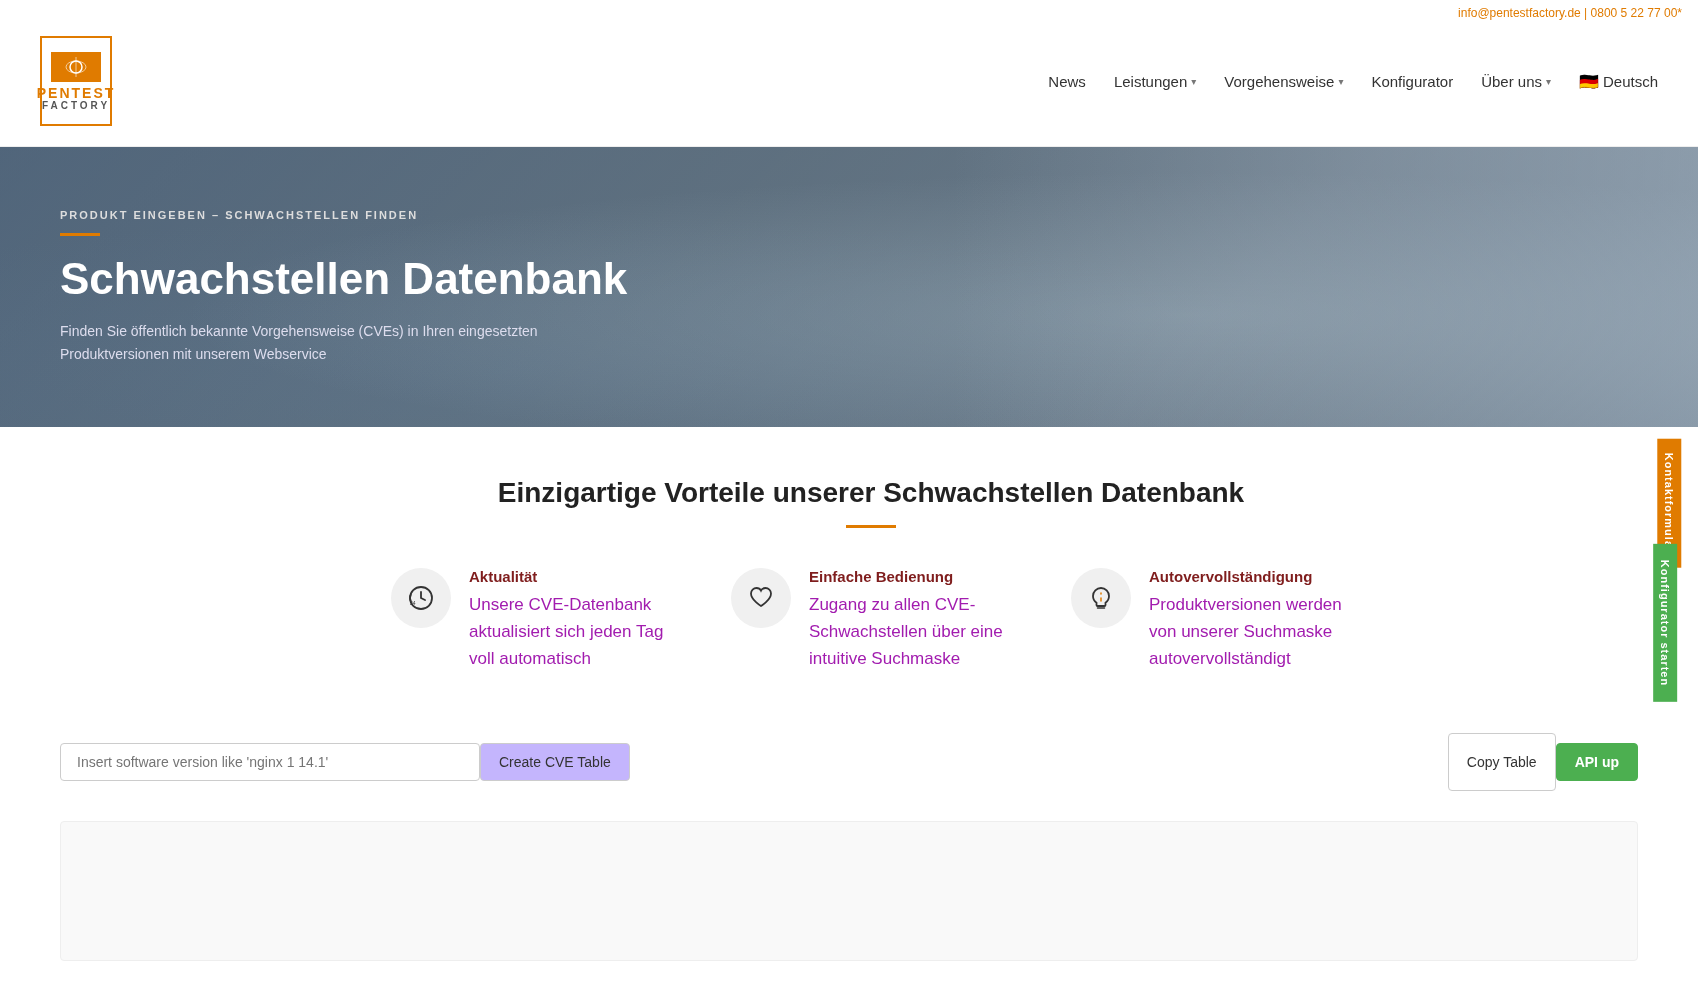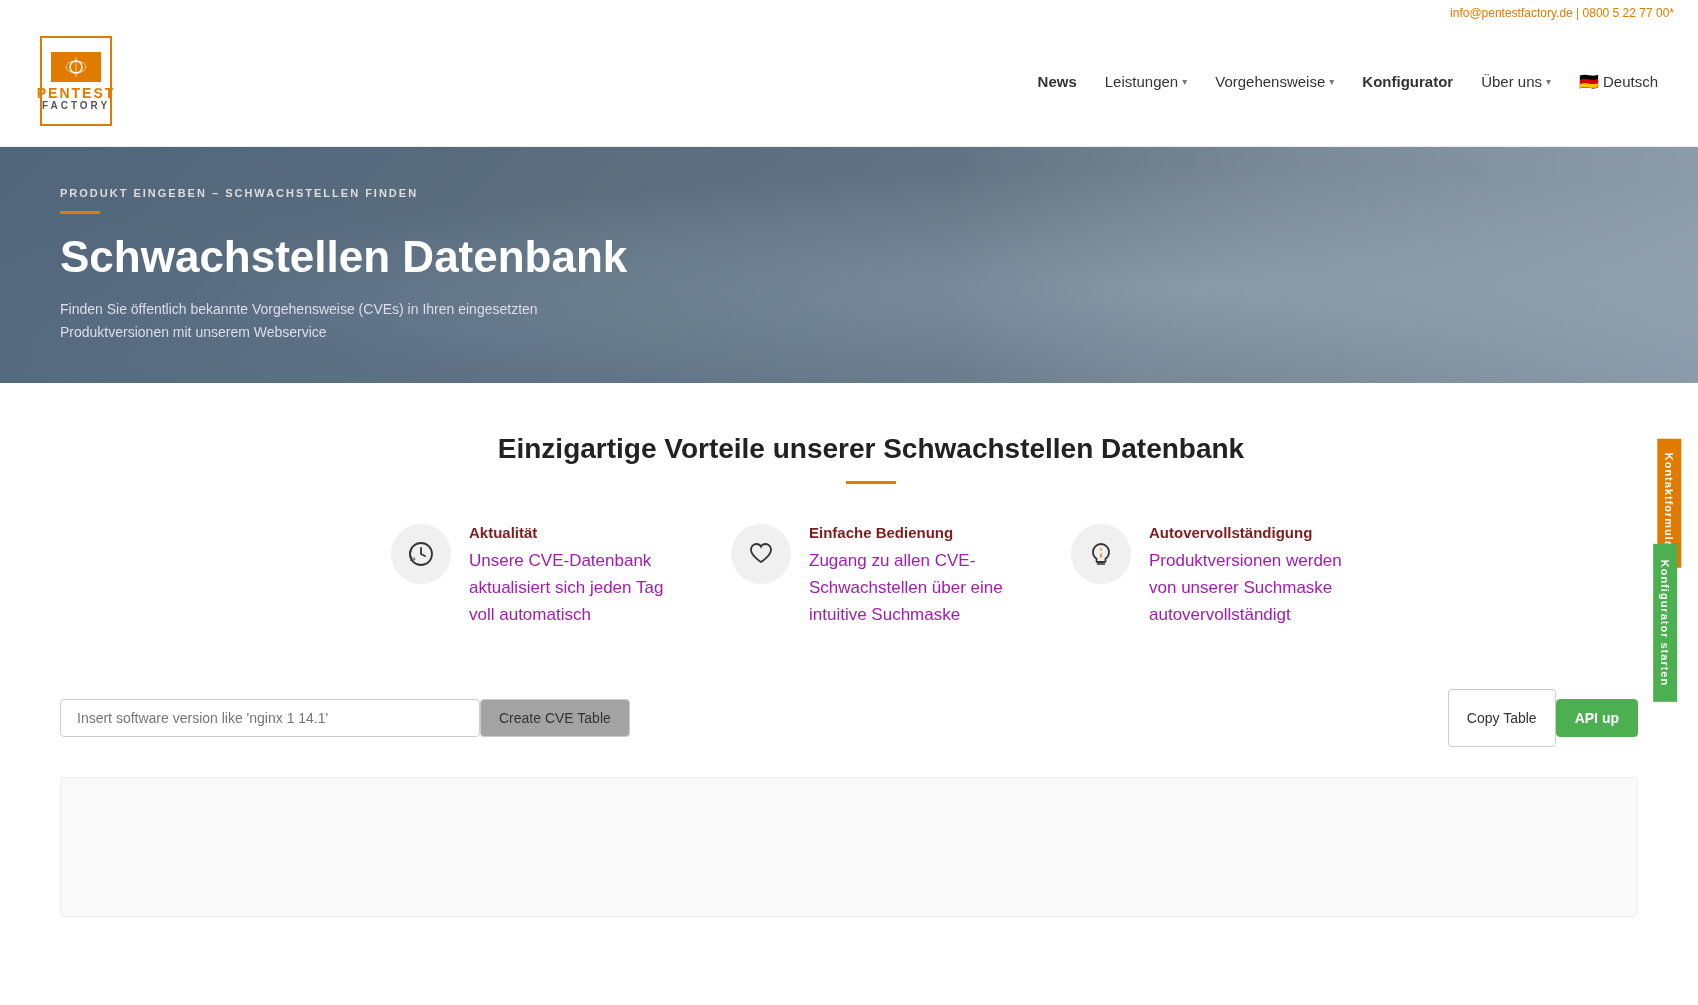--- a/index.html
+++ b/index.html
@@ -1,21 +1,21 @@
 <!DOCTYPE html>
 <html><head>
   <meta charset="utf-8">
   <style>
     * { margin: 0; padding: 0; box-sizing: border-box; }
     body { font-family: 'Segoe UI', Arial, sans-serif; background: #fff; color: #333; overflow-x: hidden; }
 
     
     .top-bar {
       text-align: right;
-      padding: 6px 24px;
+      padding: 6px 16px;
       font-size: 12px;
       color: #e07b00;
       background: #fff;
     }
     .top-bar a { color: #e07b00; text-decoration: none; }
 
     
     .header {
       display: flex;
       align-items: center;
@@ -64,40 +64,40 @@
 
     nav {
       display: flex;
       align-items: center;
       gap: 28px;
     }
     nav a {
       text-decoration: none;
       color: #333;
       font-size: 15px;
-      font-weight: 700;
+      font-weight: 400;
     }
     .nav-dropdown {
       display: flex;
       align-items: center;
       gap: 4px;
       cursor: pointer;
       font-size: 15px;
       font-weight: 500;
       color: #333;
       justify-content: space-between;
     }
     .nav-dropdown .chevron { font-size: 10px; color: #777; }
     .flag-icon { font-size: 16px; }
 
     
     .hero {
       position: relative;
       width: 100%;
-      height: 236px;
+      height: 280px;
       background: linear-gradient(rgba(50,70,90,0.65), rgba(50,70,90,0.65)),
                   linear-gradient(135deg, #8aa0b8 0%, #b0bec5 40%, #cfd8dc 70%, #b0bec5 100%);
       display: flex;
       align-items: center;
       overflow: hidden;
     }
     .hero-bg-detail {
       position: absolute;
       inset: 0;
       background:
@@ -232,21 +232,21 @@
     .search-input {
       flex: 0 0 420px;
       padding: 10px 16px;
       border: 1px solid #ccc;
       border-radius: 4px;
       font-size: 14px;
       color: #999;
       outline: none;
     }
     .btn-create {
-      background: #a3a3a3;
+      background: #c4b5fd;
       border: 1px solid #ccc;
       padding: 10px 18px;
       font-size: 14px;
       border-radius: 4px;
       cursor: pointer;
       color: #333;
     }
     .btn-copy {
       margin-left: auto;
       background: #fff;

